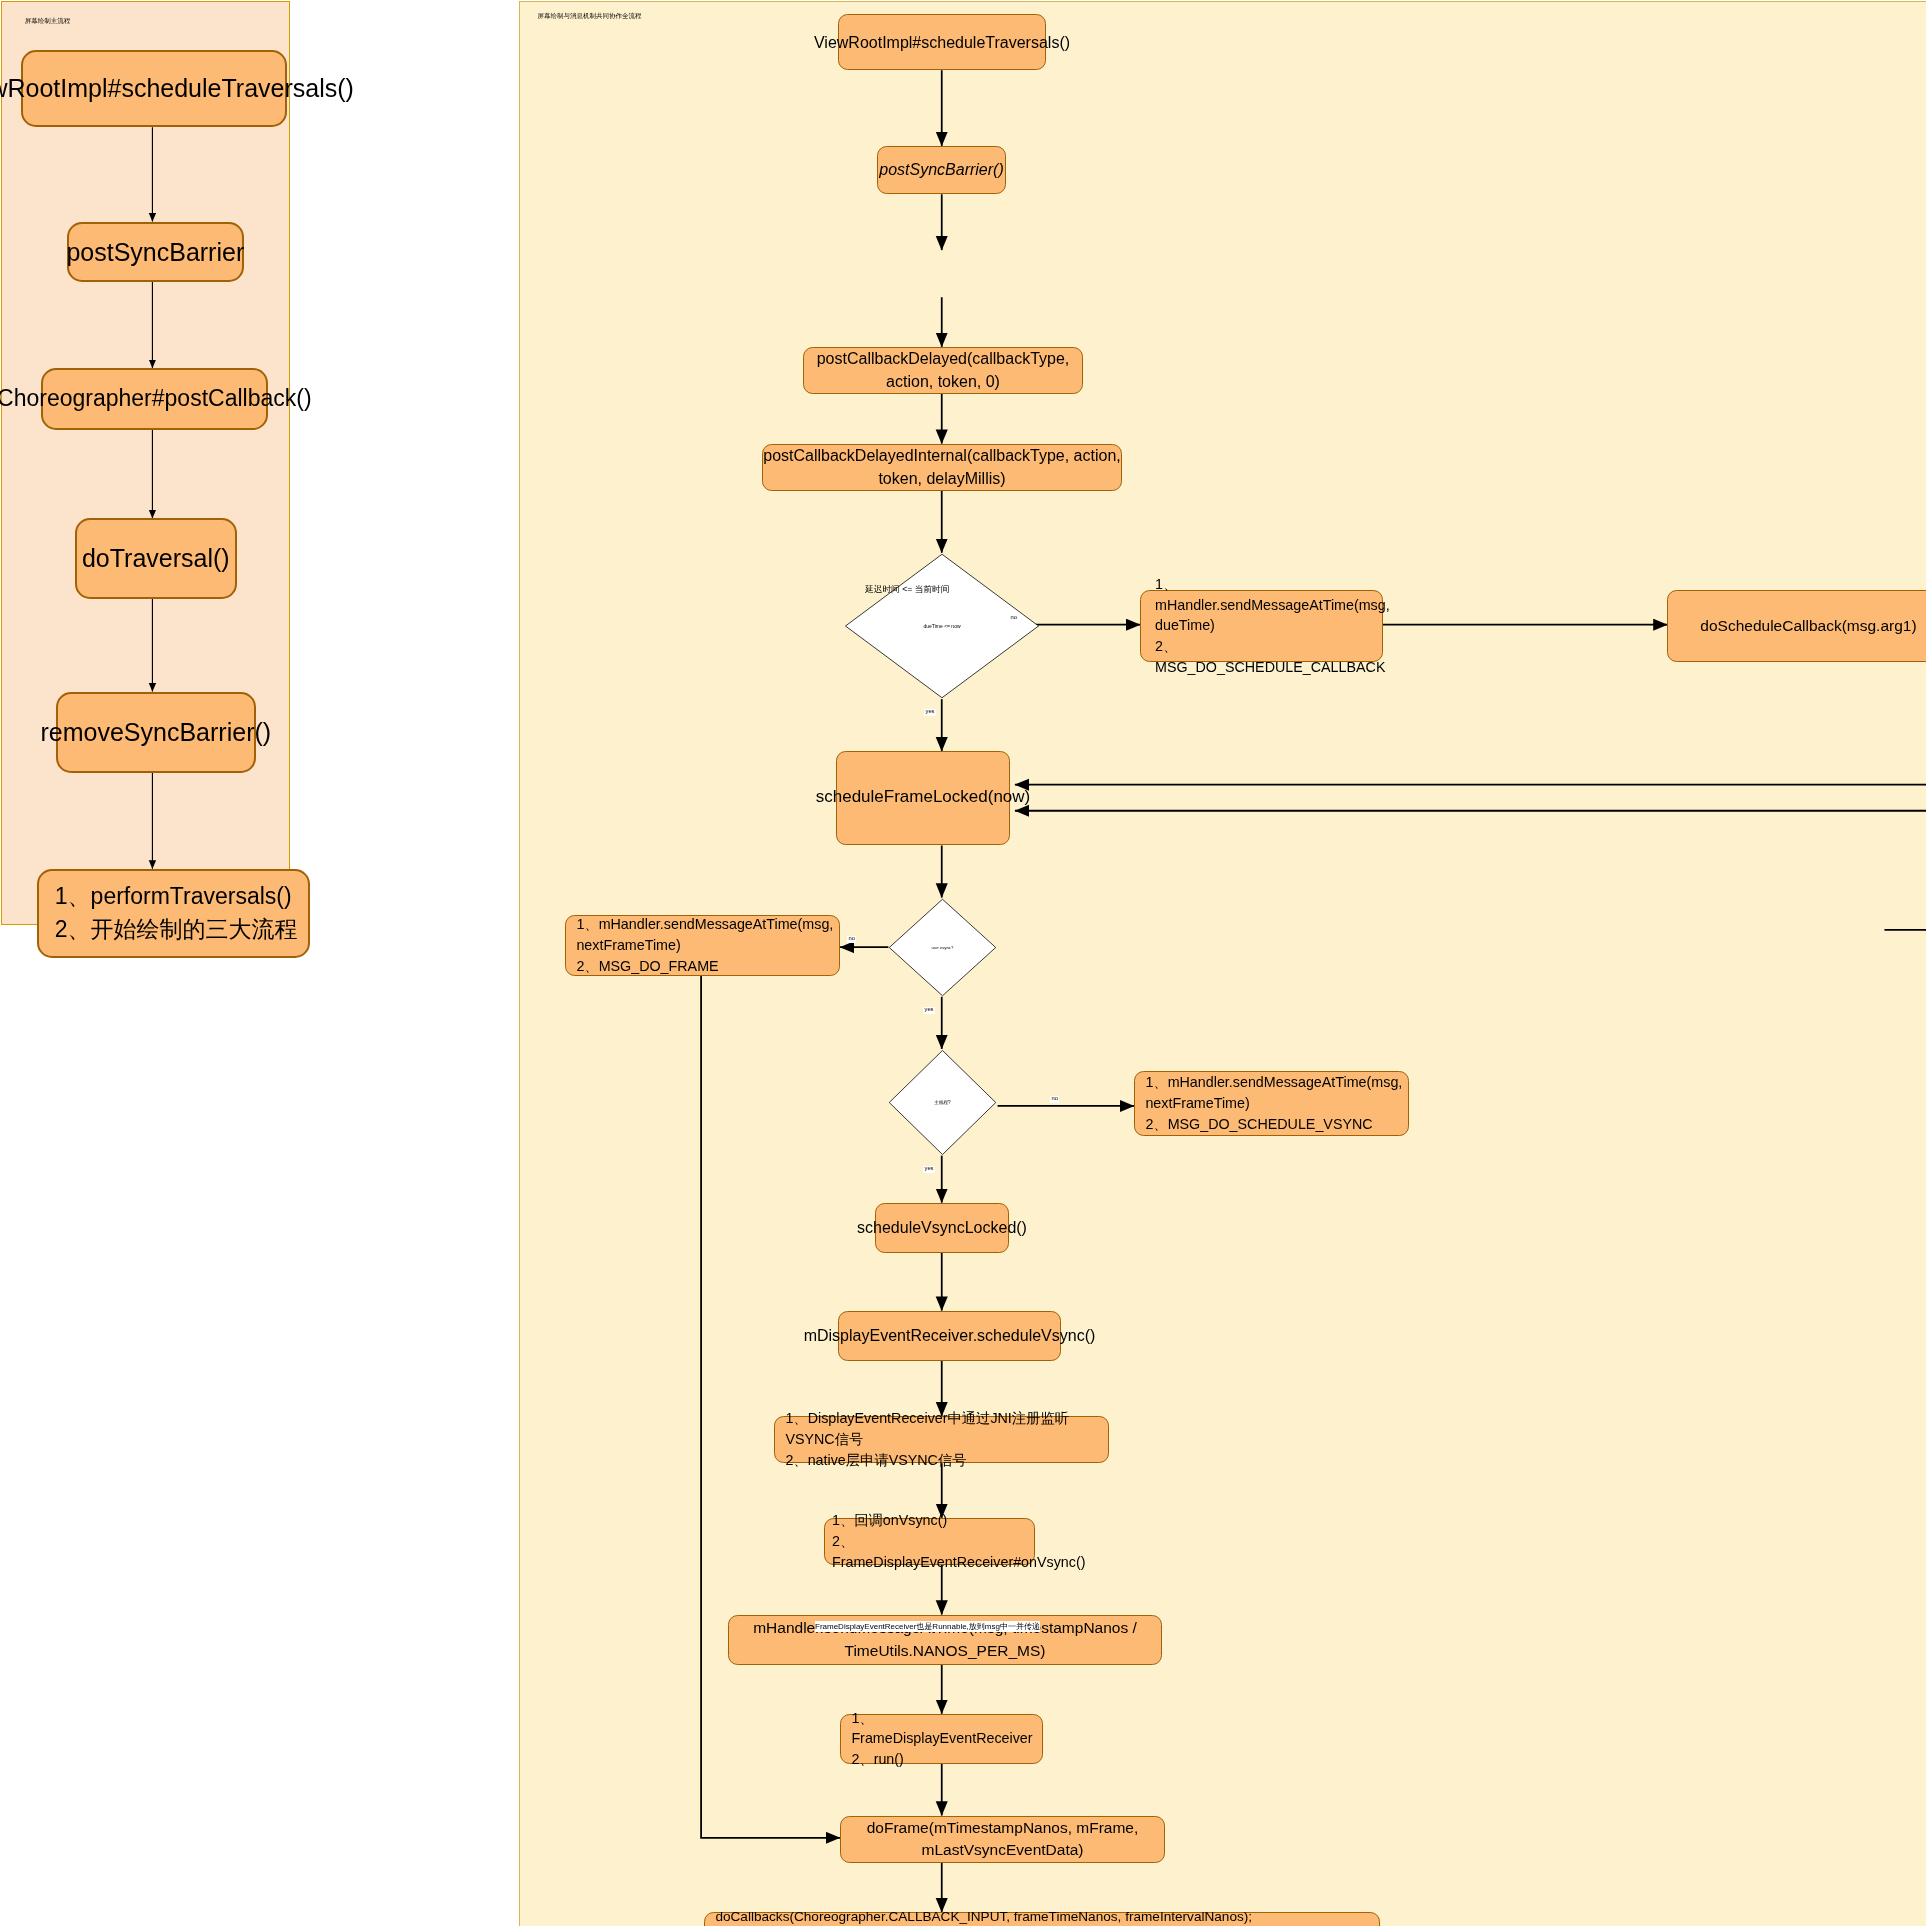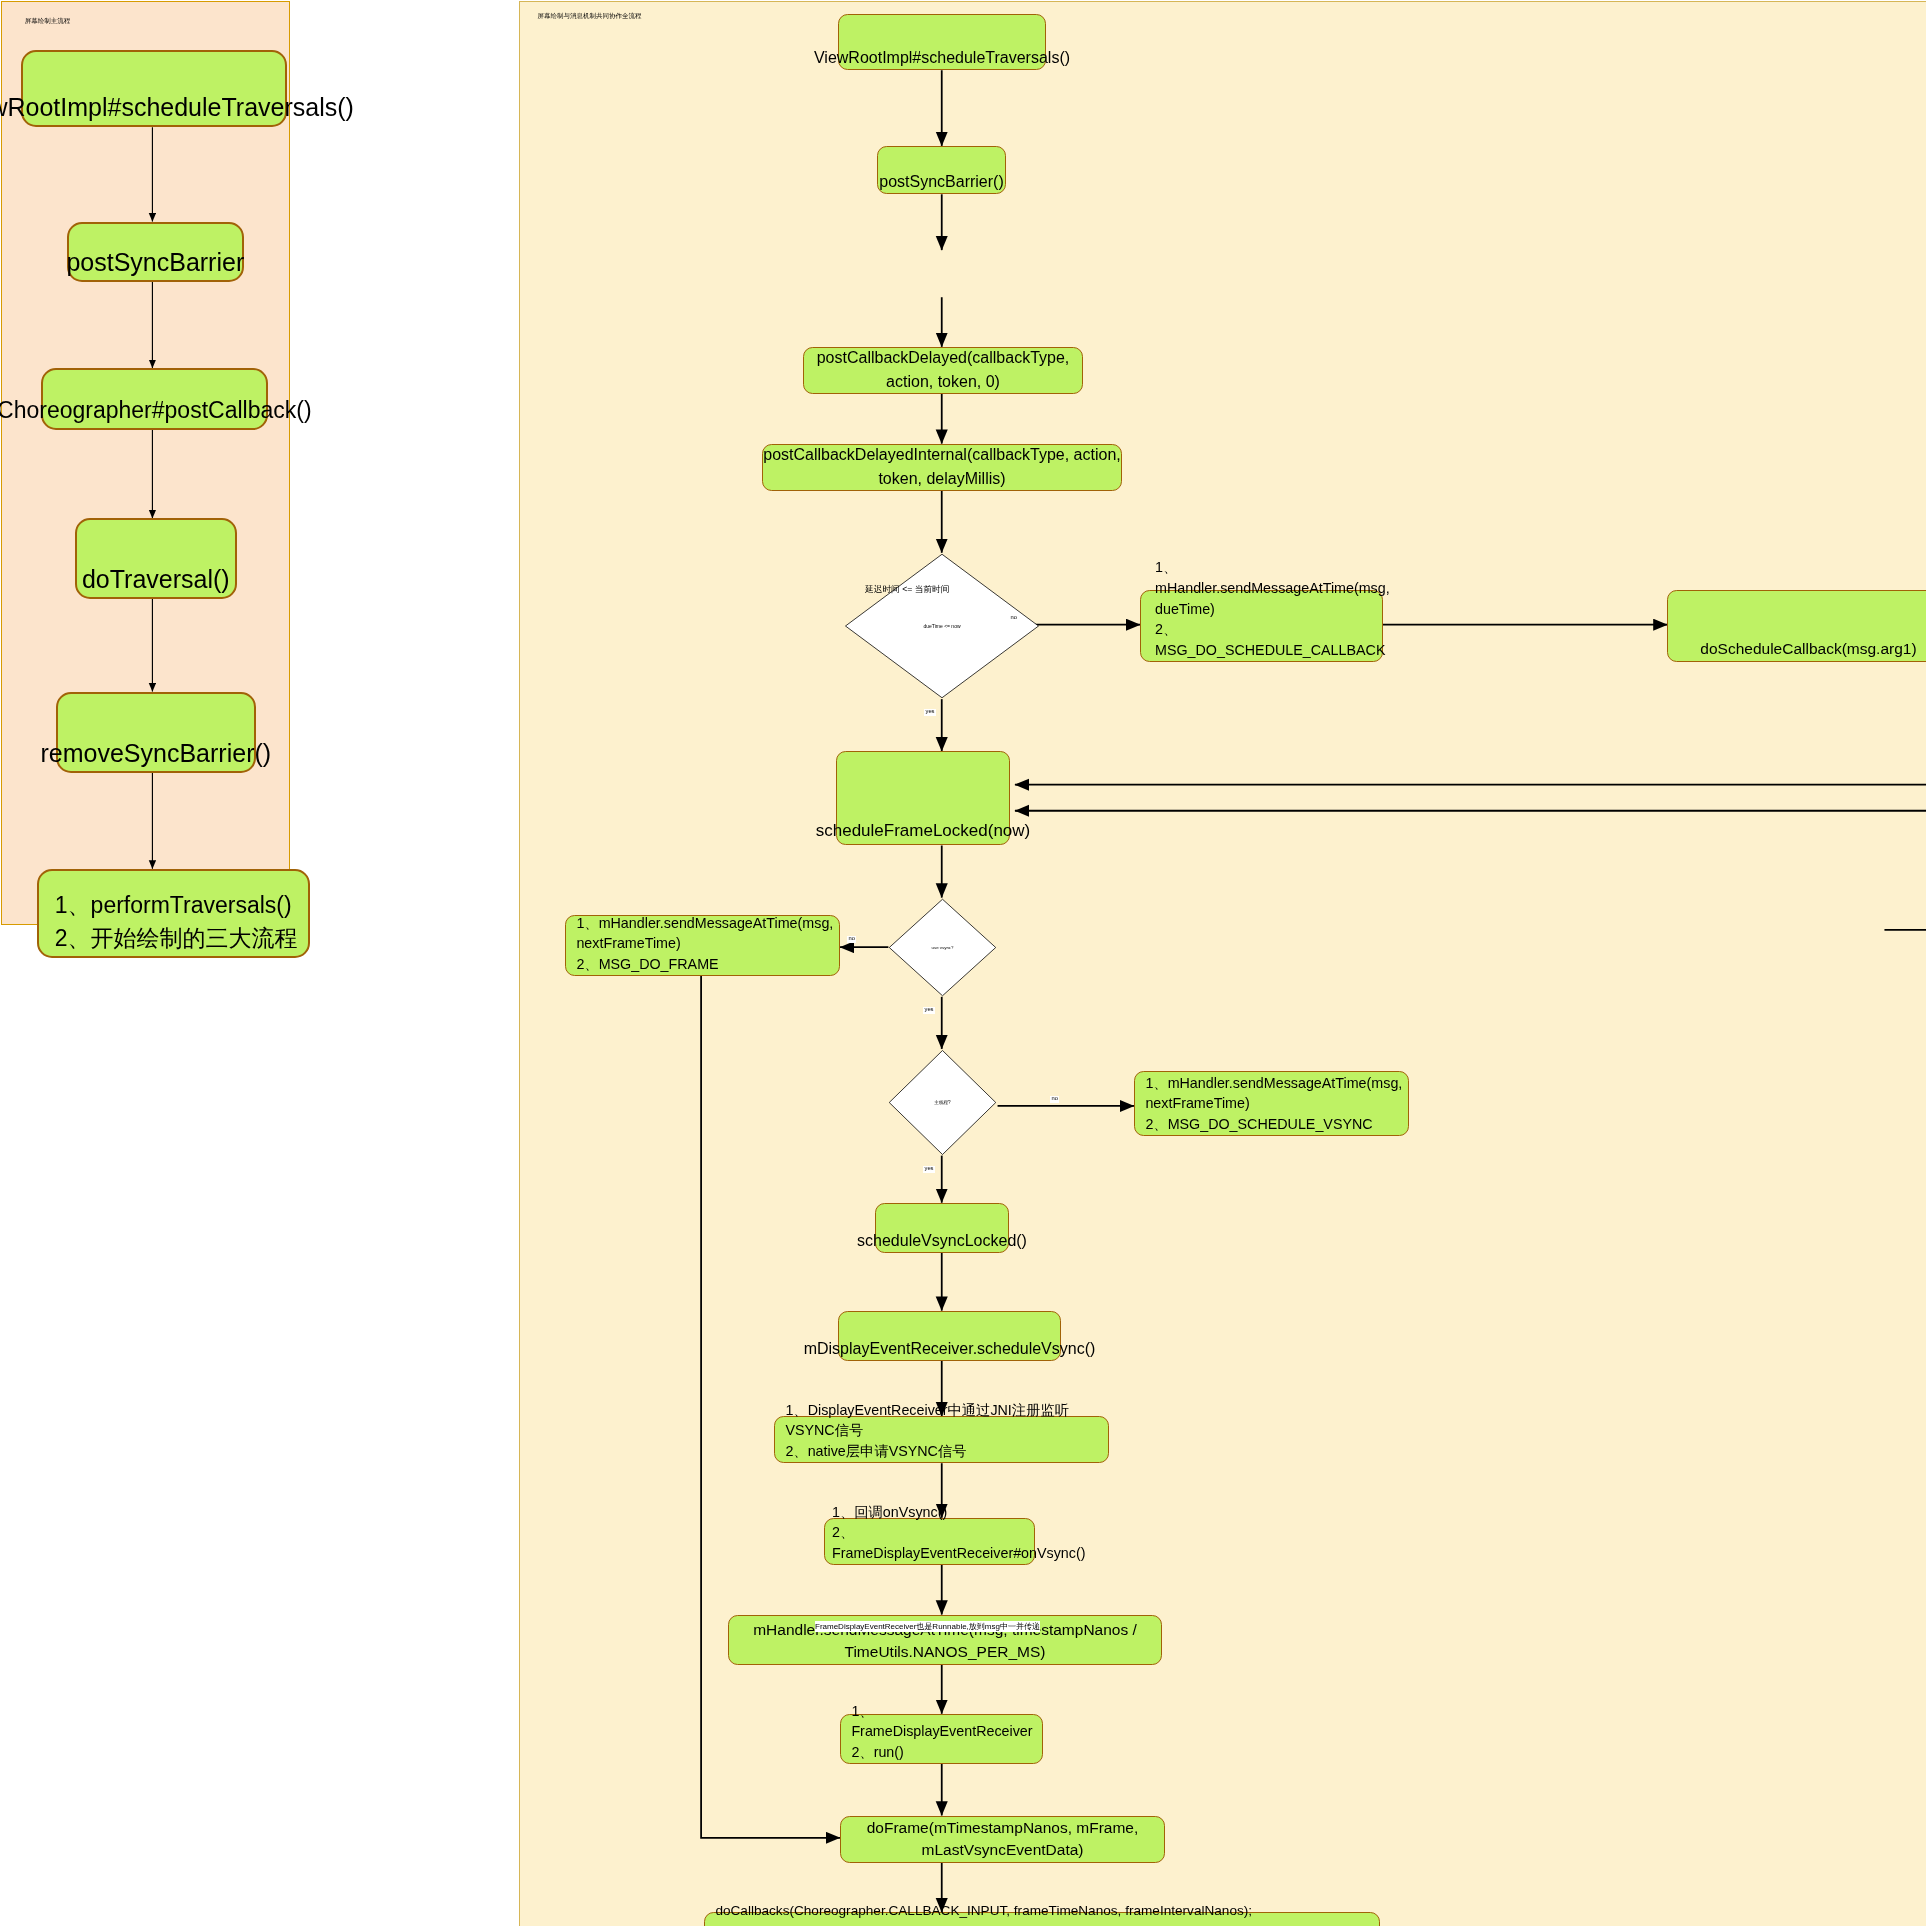--- a/index.html
+++ b/index.html
@@ -9,23 +9,23 @@
   .panel{position:absolute;box-sizing:border-box;}
   #panel-left{left:0.8px;top:0.8px;width:289px;height:924px;
               background:#FCE4CC;border:1.9px solid #D79B00;}
   #panel-right{left:519px;top:0.8px;width:1596px;height:2681px;
                background:#FDF1CE;border:1.9px solid #D6B656;}
 
   .panel-title{position:absolute;font-size:6.5px;color:#000;white-space:nowrap;}
 
   svg.wires{position:absolute;left:0;top:0;overflow:visible;pointer-events:none;}
 
-  .node{position:absolute;box-sizing:border-box;background:#bef264;
+  .node{position:absolute;box-sizing:border-box;background:#fdba74;
         border:2px solid #a16207;border-radius:5.4px;
-        display:flex;align-items:flex-end;justify-content:center;
+        display:flex;align-items:center;justify-content:center;
         text-align:center;color:#000;line-height:1.45;}
   .node.left-al{justify-content:flex-start;text-align:left;padding-left:5.4px;}
   .node .txt{white-space:pre-line;}
 
   .diamond{position:absolute;box-sizing:border-box;}
   .diamond svg{position:absolute;left:0;top:0;}
   .diamond .dlabel{position:absolute;left:0;top:0;width:100%;height:100%;
       display:flex;align-items:center;justify-content:center;
       color:#000;text-align:center;}
 
@@ -153,21 +153,21 @@
       <path d="M340,2080 L340,2120" vector-effect="non-scaling-stroke"></path>
 
       <path d="M478,1782 L600,1782 L600,2116" vector-effect="non-scaling-stroke"></path>
     </g>
   </svg>
 
   <div class="node" style="left: 318px; top: 12.4px; width: 208px; height: 56px; font-size: 16px; border-width: 1.7px; border-radius: 9.6px;">
     <span class="txt">ViewRootImpl#scheduleTraversals()</span>
   </div>
 
-  <div class="node" style="left: 357px; top: 144px; width: 129px; height: 48px; font-size: 16px; border-width: 1.7px; border-radius: 9.6px;">
+  <div class="node" style="left: 357px; top: 144px; width: 129px; height: 48px; font-size: 16px; border-width: 1.7px; border-radius: 9.6px; font-style: italic;">
     <span class="txt">postSyncBarrier()</span>
   </div>
 
 
   <div class="node" style="left: 283px; top: 345px; width: 280px; height: 47px; font-size: 16px; border-width: 1.7px; border-radius: 9.6px;">
     <span class="txt">postCallbackDelayed(callbackType, action, token, 0)</span>
   </div>
 
   <div class="node" style="left: 242px; top: 442px; width: 360px; height: 47px; font-size: 16px; border-width: 1.7px; border-radius: 9.6px;">
     <span class="txt">postCallbackDelayedInternal(callbackType, action, token, delayMillis)</span>

